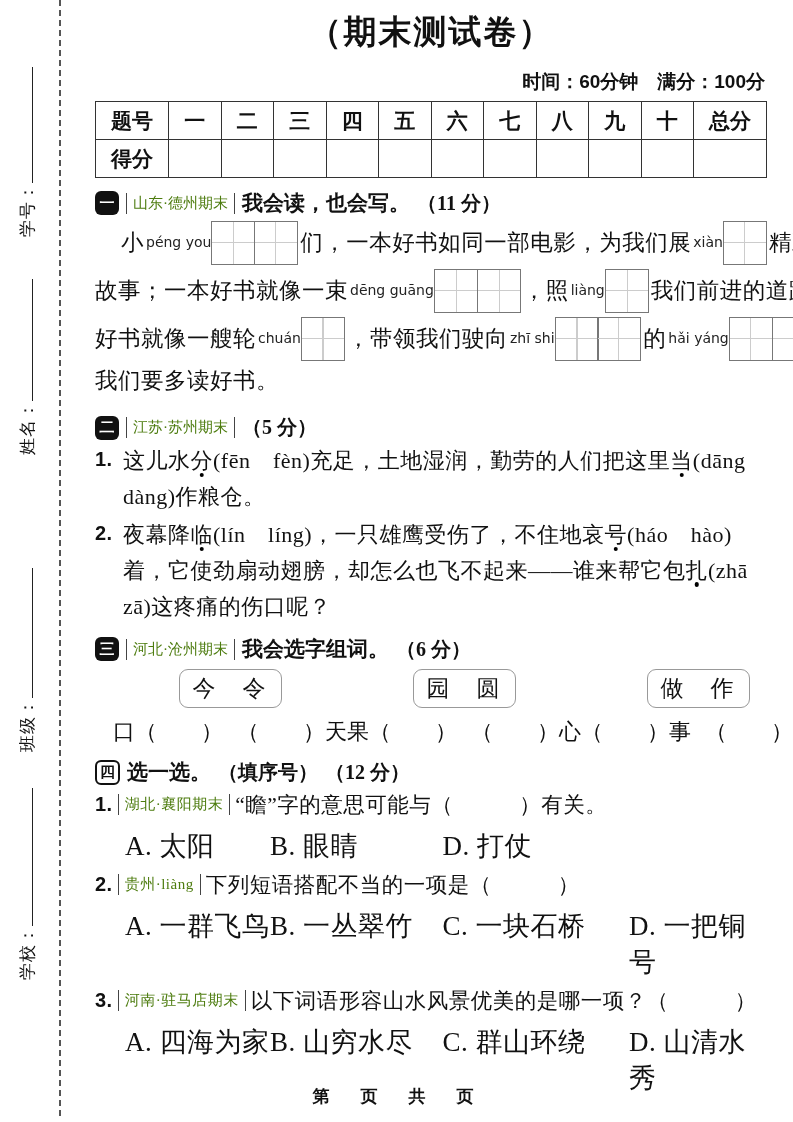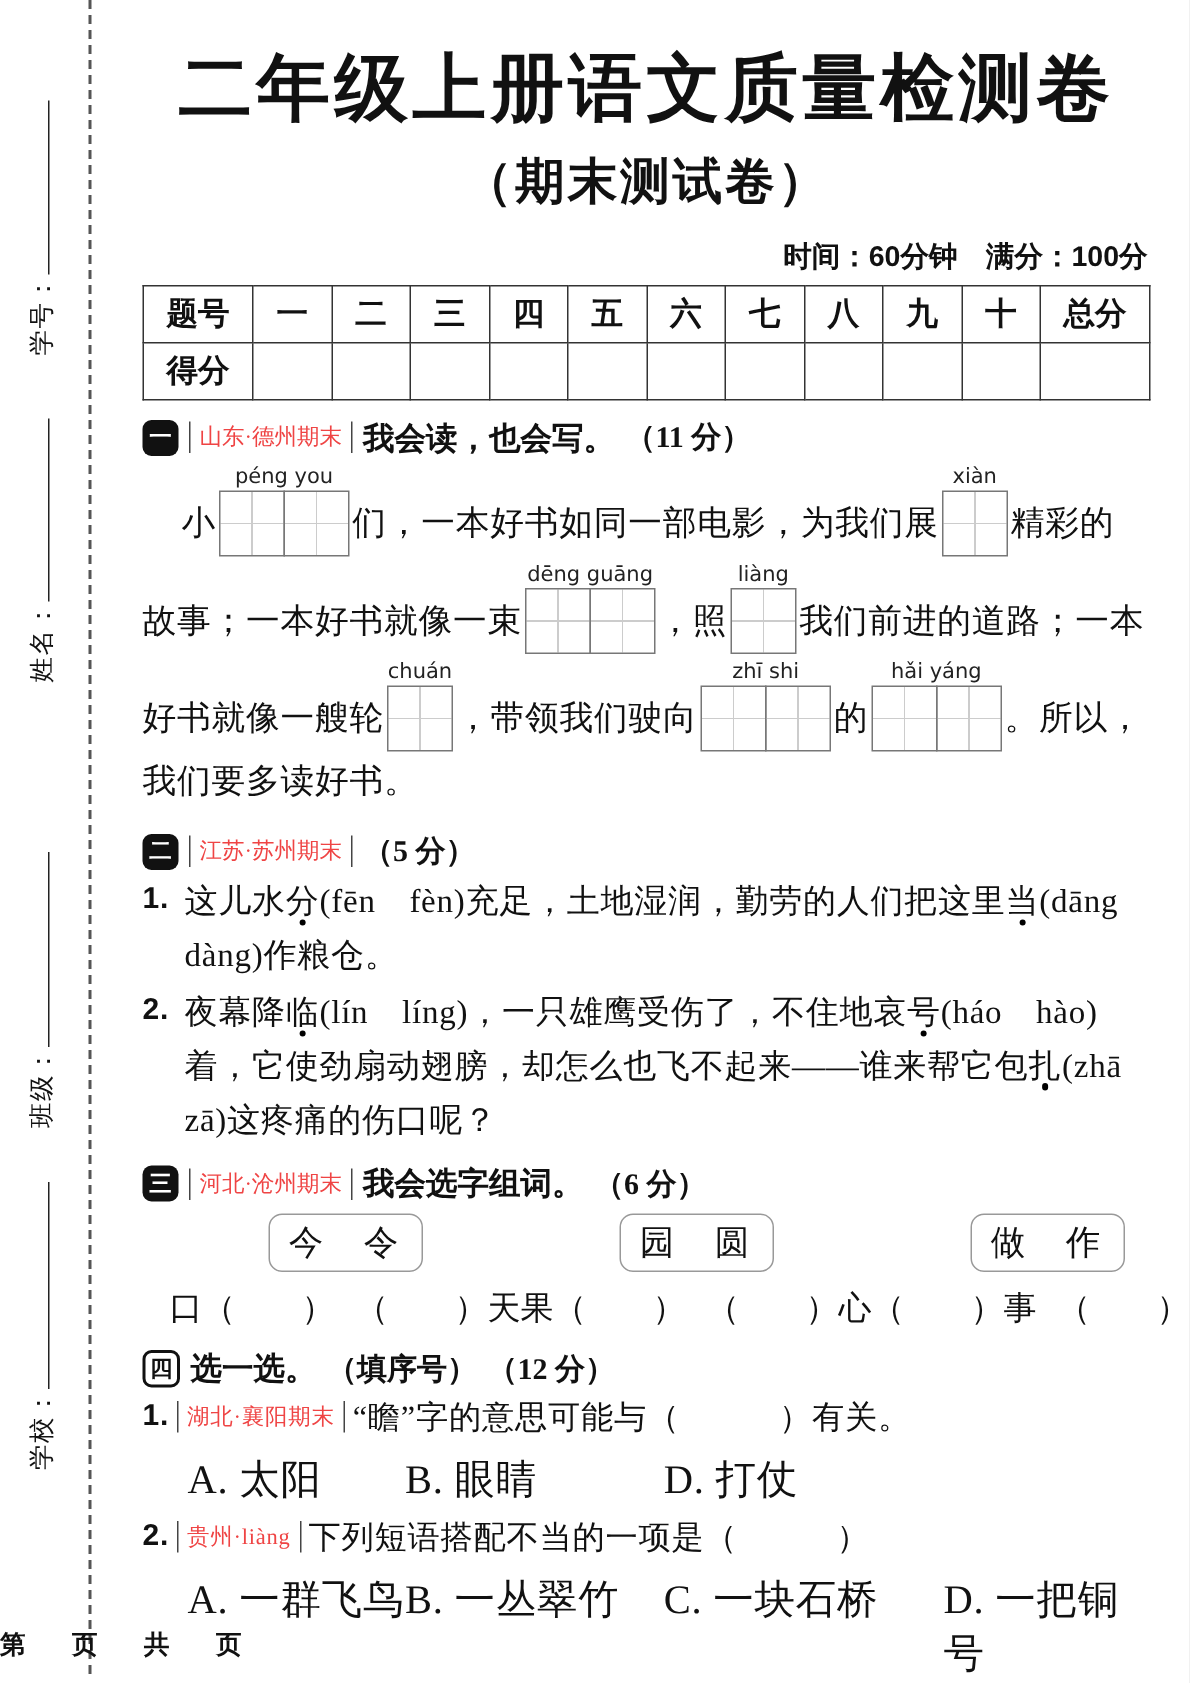--- a/index.html
+++ b/index.html
@@ -26,30 +26,30 @@
   table.score{width:100%;border-collapse:collapse;table-layout:fixed;margin:2px 0 0;border-radius:11px;}
   table.score td,table.score th{border:1.5px solid #333;height:37px;text-align:center;
         font-size:21px;font-weight:600;padding:0;}
   table.score .wide{width:72px;}
   
   .qheader{display:flex;align-items:center;gap:7px;margin:11px 0 2px;}
   .qicon{flex:0 0 auto;width:24px;height:24px;border-radius:6px;background:#111;color:#fff;
          display:flex;align-items:center;justify-content:center;
          font-family:"Liberation Sans","DejaVu Sans",sans-serif;font-size:15px;font-weight:700;}
   .qicon.outline{background:#fff;color:#111;border:2px solid #111;width:21px;height:21px;}
-  .qsource{font-size:15px;color:#ef4444;border-left:1.5px solid #444;border-right:1.5px solid #444;
+  .qsource{font-size:15px;color:#4d7c0f;border-left:1.5px solid #444;border-right:1.5px solid #444;
            padding:1px 6px;white-space:nowrap;}
   .qtitle{font-family:"Liberation Sans","DejaVu Sans",sans-serif;font-weight:900;font-size:21px;}
   .qextra{font-size:20px;font-weight:600;}
   
   .q1lines{margin-top:4px;}
   .pline{display:flex;align-items:flex-end;font-size:22.5px;margin-bottom:4px;white-space:nowrap;}
   .pline.indent{padding-left:26px;}
   .pline .txt{padding-bottom:7px;letter-spacing:0.5px;}
-  .pybox{display:inline-flex;flex-direction:column;align-items:center;margin:0 2px;}
+  .pybox{display:inline-flex;align-items:center;margin:0 2px;}
   .py{font-family:"DejaVu Sans",sans-serif;font-size:14px;color:#222;line-height:1.15;margin-bottom:1px;}
   .boxes{display:flex;}
   .tbox{width:44px;height:44px;border:1.2px solid #777;box-sizing:border-box;background-image:
     linear-gradient(to bottom,transparent calc(50% - .5px),#ccc calc(50% - .5px),#ccc calc(50% + .5px),transparent calc(50% + .5px)),
     linear-gradient(to right,transparent calc(50% - .5px),#ccc calc(50% - .5px),#ccc calc(50% + .5px),transparent calc(50% + .5px));}
   .tbox + .tbox{margin-left:-1.2px;}
   
   .q2item{position:relative;padding-left:28px;font-size:22px;line-height:1.62;margin:2px 0 3px;letter-spacing:0.5px;}
   .q2item .num{position:absolute;left:0;top:0;font-family:"Liberation Sans","DejaVu Sans",sans-serif;font-weight:700;font-size:20px;}
   .dotted{position:relative;}
@@ -59,21 +59,21 @@
   .q3cols{display:flex;justify-content:space-between;margin:6px 14px 2px 18px;}
   .q3col{display:flex;flex-direction:column;align-items:center;}
   .charbox{border:1.5px solid #999;border-radius:9px;padding:3px 13px;font-size:23px;letter-spacing:2px;}
   .blankrow{display:flex;gap:14px;margin-top:9px;font-size:22px;white-space:nowrap;}
   
   .q4item{margin:4px 0 2px;}
   .q4head{display:flex;align-items:center;gap:5px;font-size:21.5px;letter-spacing:0.5px;}
   .q4head .num{font-family:"Liberation Sans","DejaVu Sans",sans-serif;font-weight:700;font-size:20px;}
   .q4opts{display:grid;grid-template-columns:1.05fr 1.25fr 1.35fr 1fr;padding-left:30px;
           font-size:27px;margin-top:9px;margin-bottom:6px;letter-spacing:0.5px;}
-  .footer{position:absolute;left:0;right:0;bottom:14px;text-align:left;font-size:17px;
+  .footer{position:absolute;left:0;right:0;bottom:14px;text-align:center;font-size:17px;
           font-weight:700;letter-spacing:7px;}
 </style>
 </head>
 <body>
 
 <div class="page">
   <div class="seal"></div>
   <div id="sidebar">
       <div class="sb-field">
         <span class="fl">学号：</span>
@@ -87,21 +87,20 @@
         <span class="fl">班级：</span>
         <span class="fline"></span>
       </div>
       <div class="sb-field">
         <span class="fl">学校：</span>
         <span class="fline"></span>
       </div>
     </div>
 
   <div class="content">
-    <h1 class="title">二年级上册语文质量检测卷</h1>
     <h2 class="subtitle">（期末测试卷）</h2>
     <div class="meta">时间：60分钟　满分：100分</div>
 
     <table class="score">
         <tbody id="score-tbody">
           <tr>
             <td class="wide">题号</td>
             <td>一</td>
             <td>二</td>
             <td>三</td>

